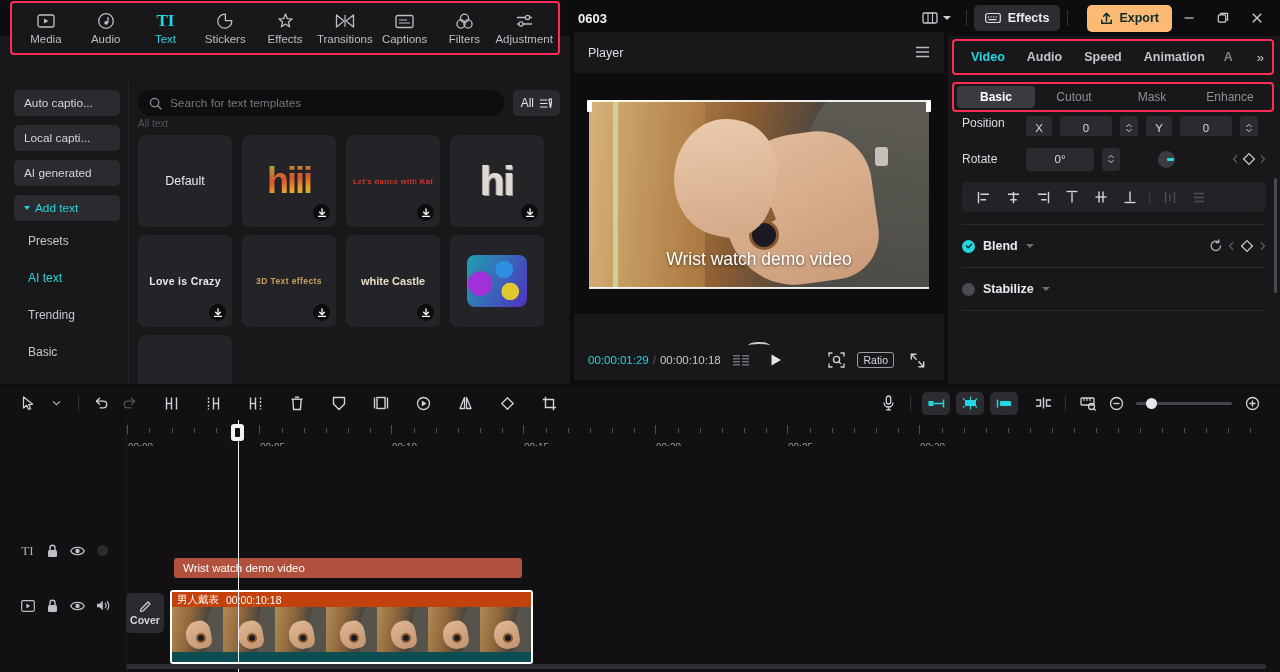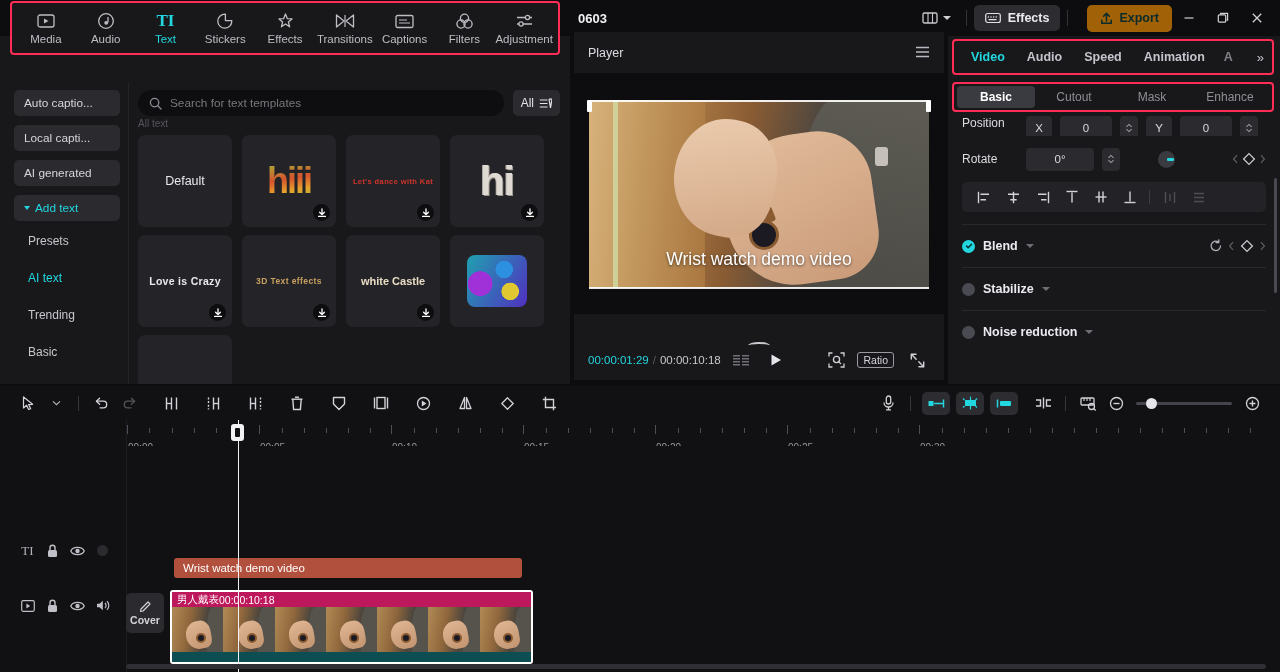--- a/index.html
+++ b/index.html
@@ -39,21 +39,21 @@
   }
   .tb-right { margin-left: auto; display: flex; align-items: center; gap: 0; padding-right: 6px; }
   .layout-btn { display: flex; align-items: center; gap: 5px; padding: 0 8px; height: 26px; cursor: pointer; }
   .tb-sep { width: 1px; height: 16px; background: #333339; margin: 0 7px; }
   .shortcut-btn {
     display: flex; align-items: center; gap: 7px; height: 26px; padding: 0 11px;
     background: #2c2c31; border-radius: 5px; font-size: 12.5px; font-weight: bold; color: #eaeaee; cursor: pointer;
   }
   .export-btn {
     display: flex; align-items: center; gap: 6px; height: 27px; padding: 0 13px;
-    background: #a16207; border-radius: 5px; font-size: 12.5px; font-weight: bold; color: #0a2a2c;
+    background: #fdba74; border-radius: 5px; font-size: 12.5px; font-weight: bold; color: #0a2a2c;
     margin-left: 12px; cursor: pointer;
   }
   .wbtn { width: 34px; height: 34px; display: flex; align-items: center; justify-content: center; cursor: pointer; }
 
   
   .feature-panel {
     position: absolute; left: 0; top: 36px; width: 570px; height: 46px;
     background: #18181b;
   }
   .feature-tabs {
@@ -246,21 +246,21 @@
   .thb { width: 19px; height: 19px; display: flex; align-items: center; justify-content: center; cursor: pointer; }
   .tl-divider { position: absolute; left: 126px; top: -26px; width: 1px; height: 252px; background: #1e1e22; }
   .clip-text {
     position: absolute; height: 20px; background: #b1503c; border-radius: 3px;
     display: flex; align-items: center; padding-left: 9px; font-size: 11.5px; color: #fff; cursor: pointer;
   }
   .clip-video {
     position: absolute; border-radius: 3px; border: 2px solid #fff; overflow: hidden; cursor: pointer;
     background: #0f5a5e;
   }
-  .cv-head { height: 15px; background: #be185d; display: flex; align-items: center; padding-left: 5px; }
+  .cv-head { height: 15px; background: #c2410c; display: flex; align-items: center; gap: 7px; padding-left: 5px; }
   .cv-name { font-size: 10.5px; color: #fff; }
   .cv-dur { font-size: 10.5px; color: #fff; }
   .cv-thumbs { display: flex; height: 45px; }
   .thumb { width: 59px; height: 45px; position: relative; overflow: hidden;
     background: linear-gradient(100deg,#b08a55 0%,#90673c 34%,#4d463d 62%,#55534c 100%); }
   .t-arm { position: absolute; left: 28%; top: 30%; width: 48%; height: 62%;
     background: linear-gradient(160deg,#e0b795,#c2946f); border-radius: 50% 40% 30% 50%; transform: rotate(-10deg); }
   .t-shirt { position: absolute; right: 0; top: 0; width: 32%; height: 100%; background: #55534c; border-radius: 40% 0 0 0; }
   .t-watch { position: absolute; left: 46%; top: 58%; width: 10px; height: 10px; border-radius: 50%; background: #1b1a22; border: 2px solid #8a5a31; }
   .cv-audio { height: 10px; background: #0d4e52; }
@@ -786,25 +786,20 @@
       <div class="hr"></div>
 
       <div class="toggle-row">
         <span class="chk-off"></span>
         <span class="tg-label">Stabilize</span>
         <i class="tri-sm"></i>
       </div>
 
       <div class="hr"></div>
 
-      <div class="toggle-row">
-        <span class="chk-off"></span>
-        <span class="tg-label">Noise reduction</span>
-        <i class="tri-sm"></i>
-      </div>
     </div>
 
     <div class="rp-scroll"></div>
   </div>
 
   <div class="timeline">
 
     <div class="tl-toolbar">
       <span class="tlb">
         <svg width="13" height="15" viewBox="0 0 13 15">

